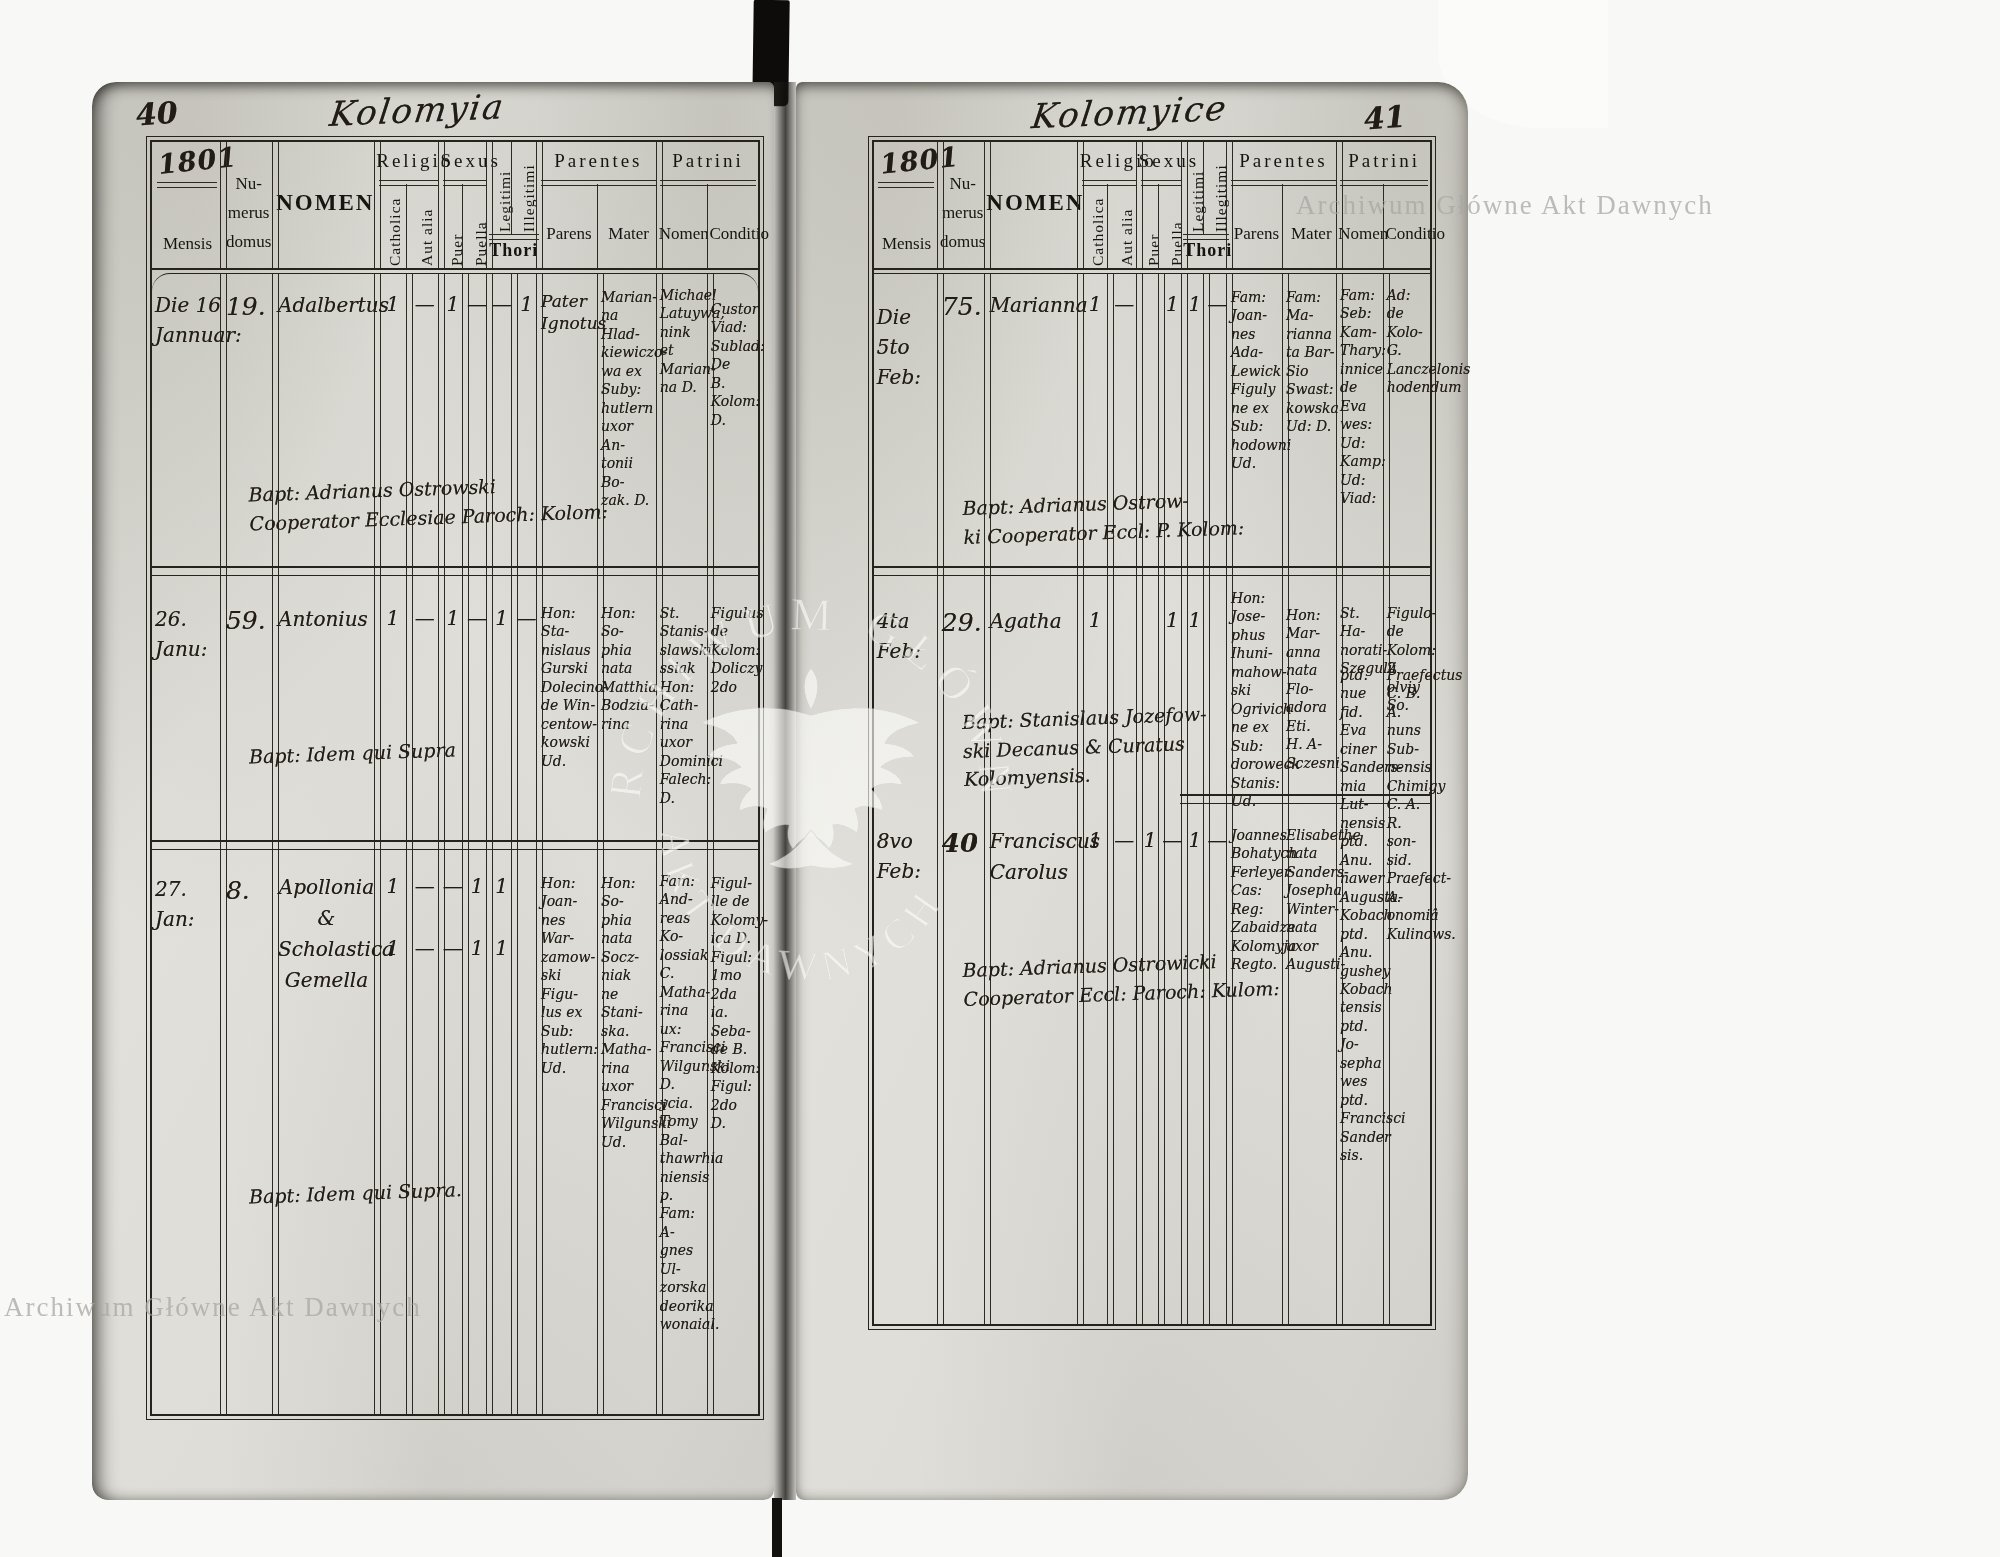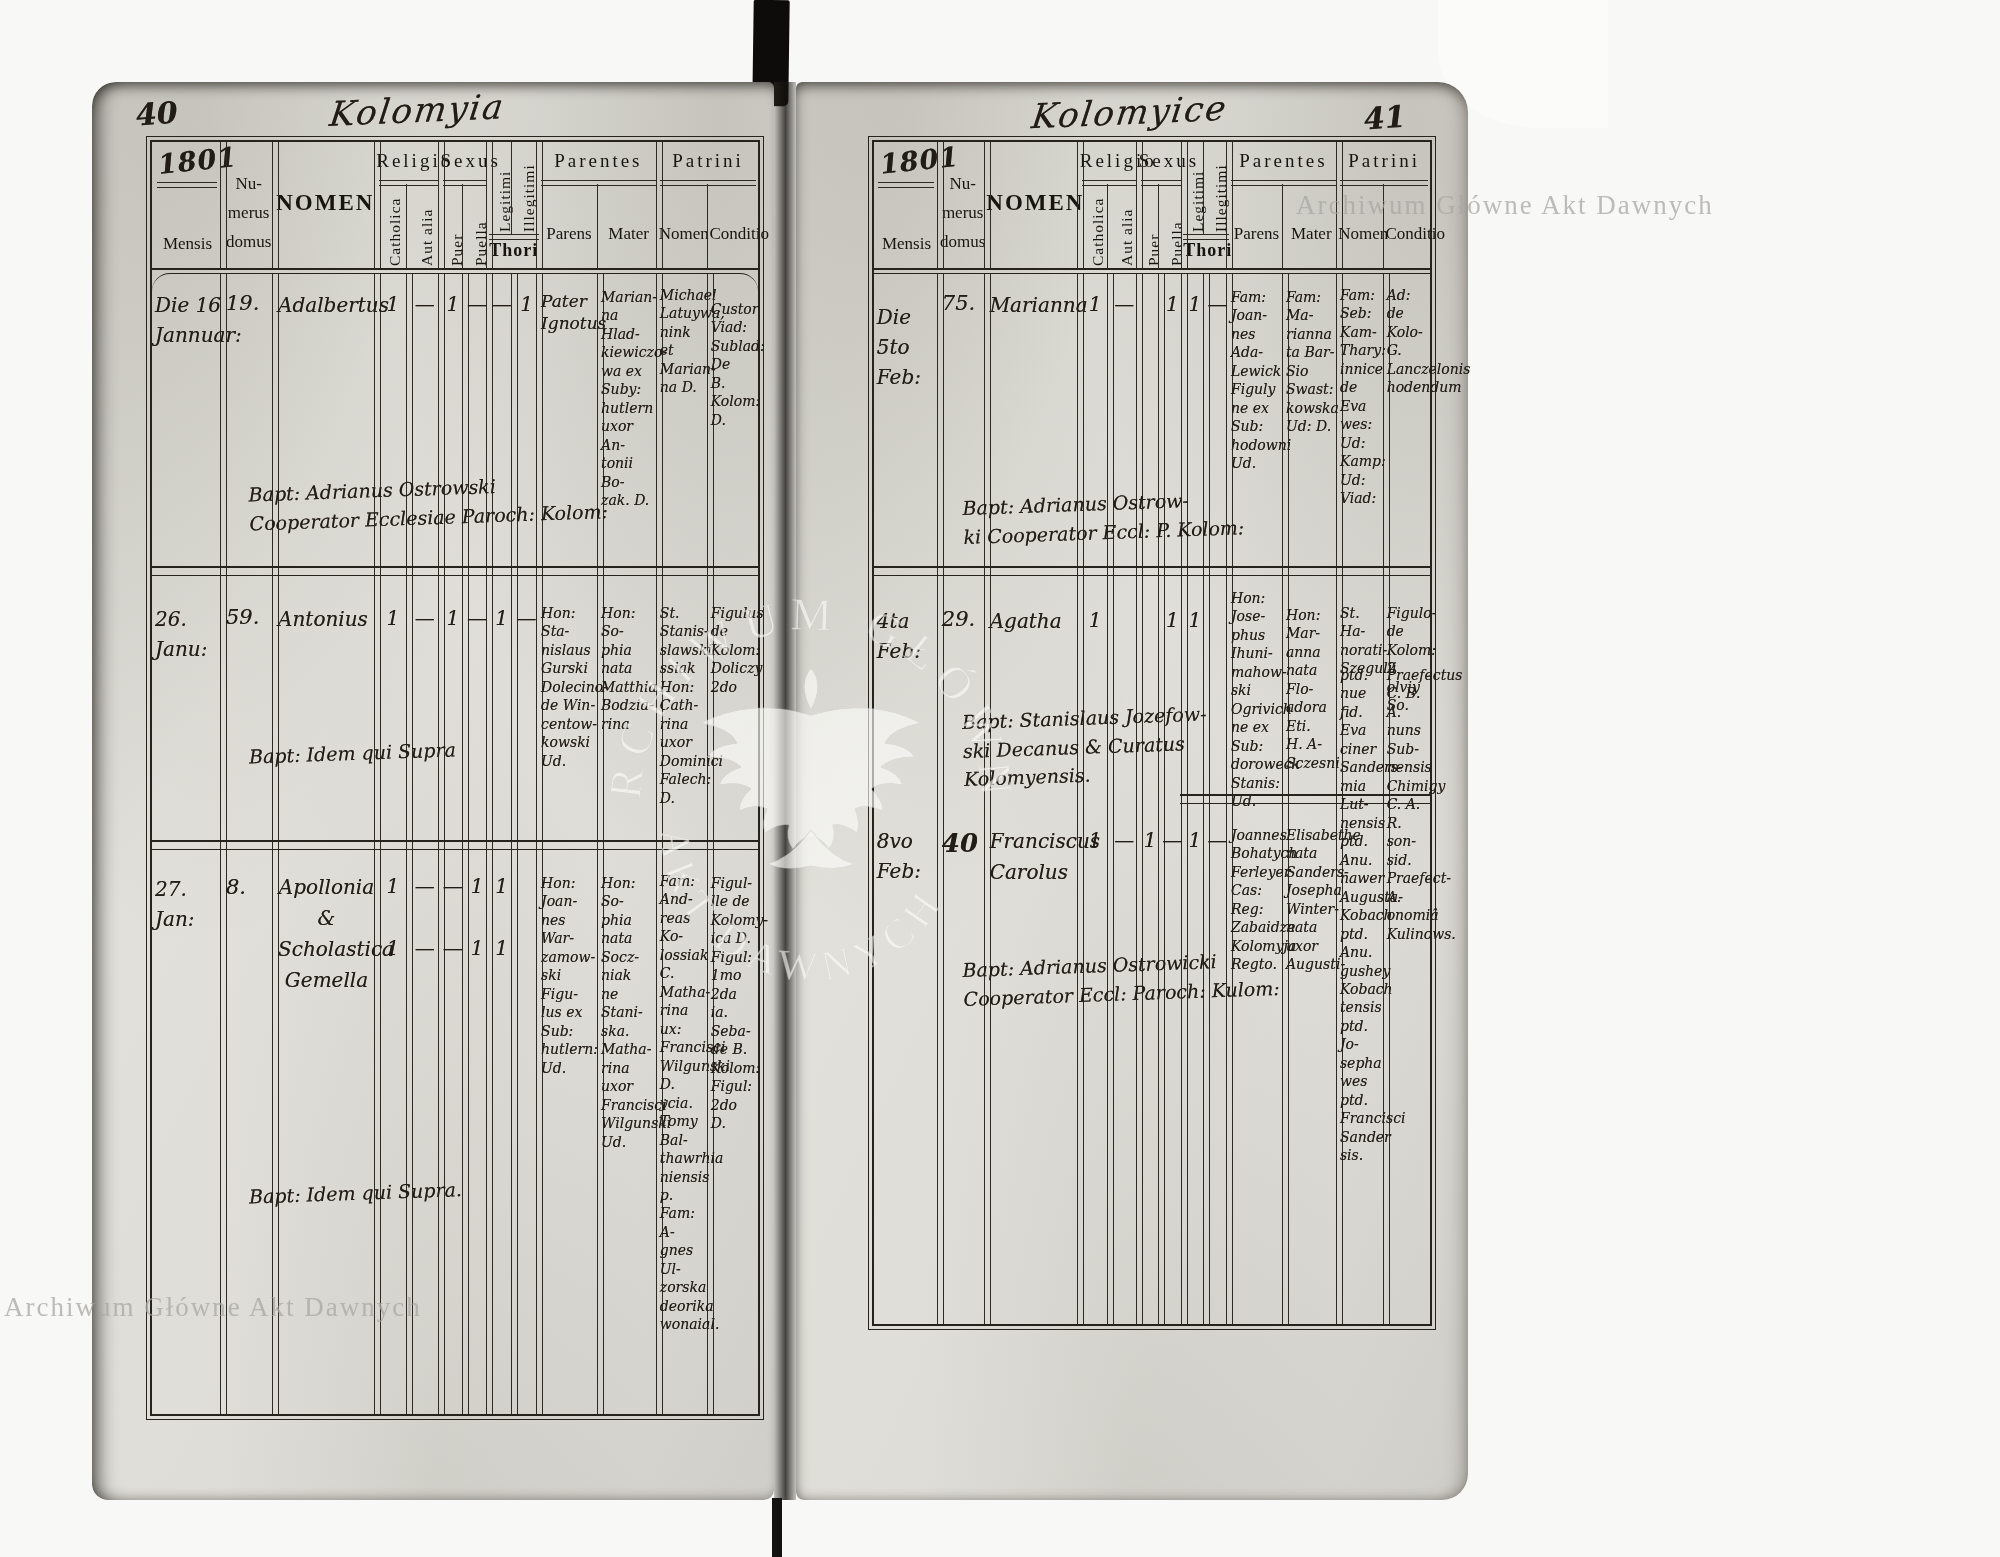--- a/index.html
+++ b/index.html
@@ -52,21 +52,21 @@
   .sep{position:absolute;left:-2px;right:-2px;height:7px;border-top:2.2px solid #26221c;border-bottom:1.5px solid #26221c;}
   .hcell{position:absolute;text-align:center;}
   .glabel{font-size:19px;letter-spacing:3px;}
   .vlab{writing-mode:vertical-rl;transform:rotate(180deg);font-size:15.5px;letter-spacing:1px;position:absolute;}
   .nomen-h{font-size:23px;font-weight:bold;letter-spacing:2px;}
   .sublab{font-size:17px;}
   .year{font-size:27px;font-weight:bold;transform:rotate(-6deg);letter-spacing:1px;}
   
   .cell{position:absolute;line-height:1.32;font-size:14px;}
   .c-date{left:.5%;width:11%;font-size:20px;line-height:1.5;}
-  .c-house{left:12.2%;width:7.5%;font-size:21px;}
+  .c-house{left:12.2%;width:7.5%;font-size:25px;}
   .c-name{left:20.8%;width:16%;font-size:20px;line-height:1.55;}
   .c-parens{left:64.2%;width:9.4%;}
   .c-mater{left:74.1%;width:9.2%;}
   .c-pnomen{left:83.8%;width:8%;}
   .c-cond{left:92.2%;width:7.5%;}
   .mk{position:absolute;text-align:center;font-size:20px;}
   .mk-cath{left:37.2%;width:5.1%;}
   .mk-aut{left:42.5%;width:5.0%;}
   .mk-puer{left:47.8%;width:3.7%;}
   .mk-puella{left:51.8%;width:3.7%;}

